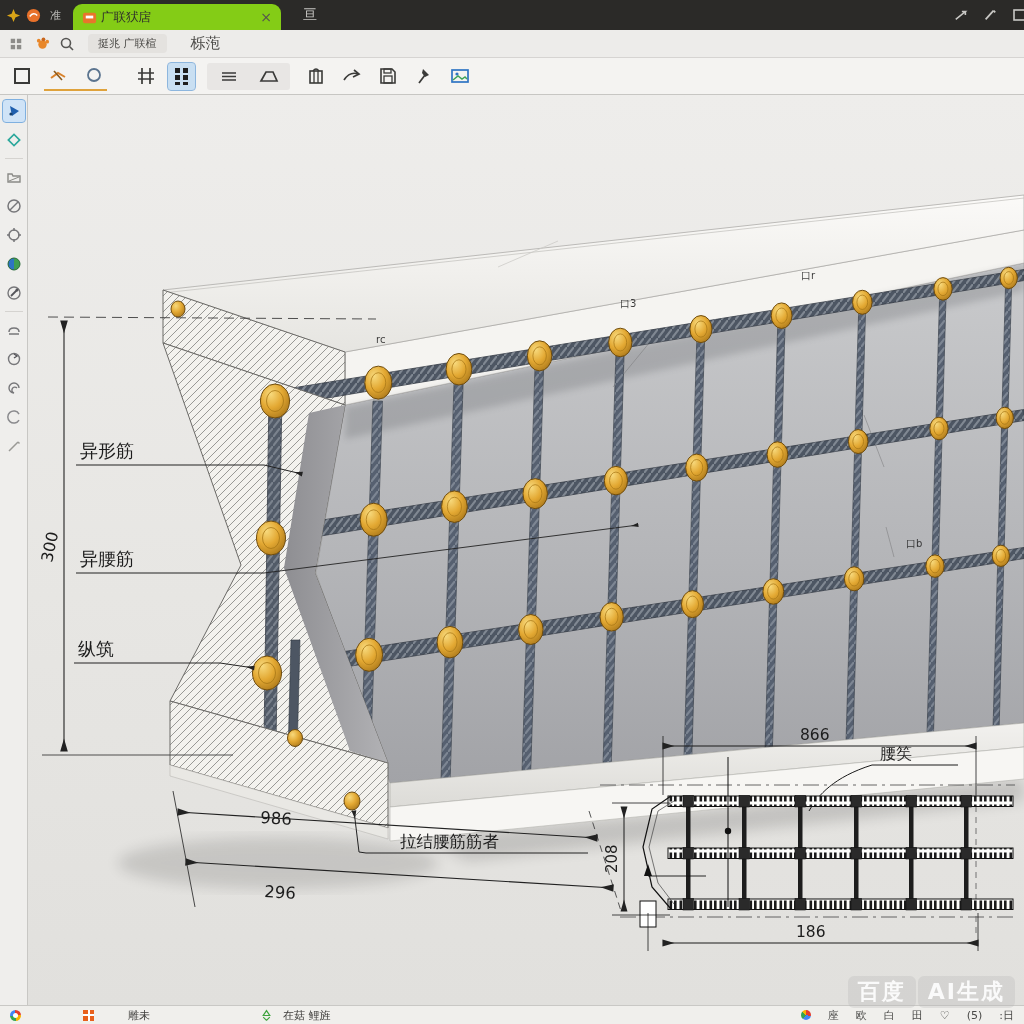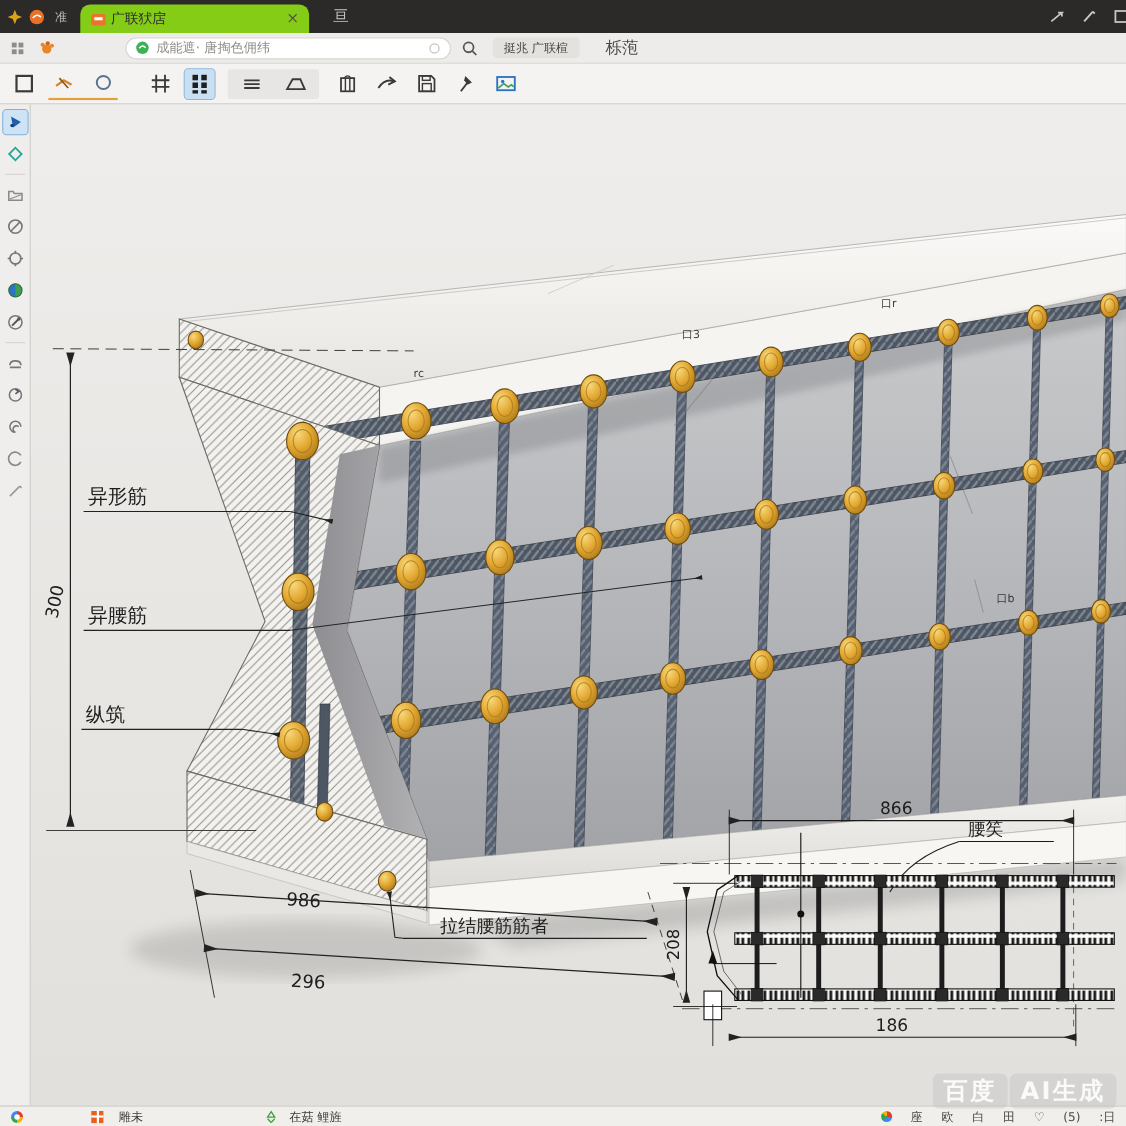--- a/index.html
+++ b/index.html
@@ -121,31 +121,20 @@
           <rect x="9" y="9" width="5" height="5"></rect>
         </g>
     </svg>
     <svg width="15" height="15" viewBox="0 0 16 16" style="margin-left:12px">
       <circle cx="8" cy="9" r="4.5" fill="#e8872a"></circle>
         <circle cx="4" cy="5" r="2" fill="#e8872a"></circle>
       <circle cx="9" cy="3.5" r="2" fill="#c9661c"></circle>
         <circle cx="13" cy="6" r="2" fill="#e8872a"></circle>
     </svg>
 
-    <div class="addr-input">
-      <svg width="13" height="13" viewBox="0 0 16 16">
-        <circle cx="8" cy="8" r="7" fill="#3cb257"></circle>
-        <path d="M4.5 8.5 Q8 3.5 11.5 8" stroke="#fff" stroke-width="1.8" fill="none"></path>
-      </svg>
-      <span>成能遮· 唐掏色佣纬</span>
-      <span class="spacer"></span>
-      <svg width="12" height="12" viewBox="0 0 16 16">
-        <circle cx="8" cy="8" r="5.5" fill="none" stroke="#c2c1be" stroke-width="1.5"></circle>
-      </svg>
-    </div>
 
     <svg width="16" height="16" viewBox="0 0 16 16" style="margin-left:9px">
       <circle cx="7" cy="7" r="4.5" fill="none" stroke="#565553" stroke-width="1.6"></circle>
       <path d="M10.5 10.5 L14 14" stroke="#565553" stroke-width="1.6"></path>
     </svg>
 
     <span class="addr-btn">挺兆 广联楦</span>
     <span class="addr-txt2">栎萢</span>
   </div>
 
@@ -591,21 +580,21 @@
       <line x1="950" y1="818" x2="950" y2="856" stroke="#1a1a1a" stroke-width=".8"></line>
       <line x1="635" y1="848" x2="950" y2="848" stroke="#1a1a1a" stroke-width="1" marker-start="url(#arr)" marker-end="url(#arr)"></line>
       <text x="768" y="842" font-size="15.5">186</text>
     </g>
   </svg>
   </div>
 
   <div class="statusbar">
     <span class="cicon"></span>
     <span class="office" style="margin-left:62px"></span>
-    <span style="margin-left:14px">雕未</span>
+    <span style="margin-left:34px">雕未</span>
     <svg width="13" height="13" viewBox="0 0 16 16" style="margin-left:110px">
       <path d="M8 2 L12 8 L4 8 Z M4 10 L8 14 M12 10 L8 14" fill="none" stroke="#3da33d" stroke-width="1.5"></path>
     </svg>
     <span style="margin-left:10px">在菇 鲤旌</span>
     <div class="sb-right">
       <span class="cdot"></span>
       <span>座</span>
       <span>欧</span>
       <span>白</span>
       <span>田</span>

